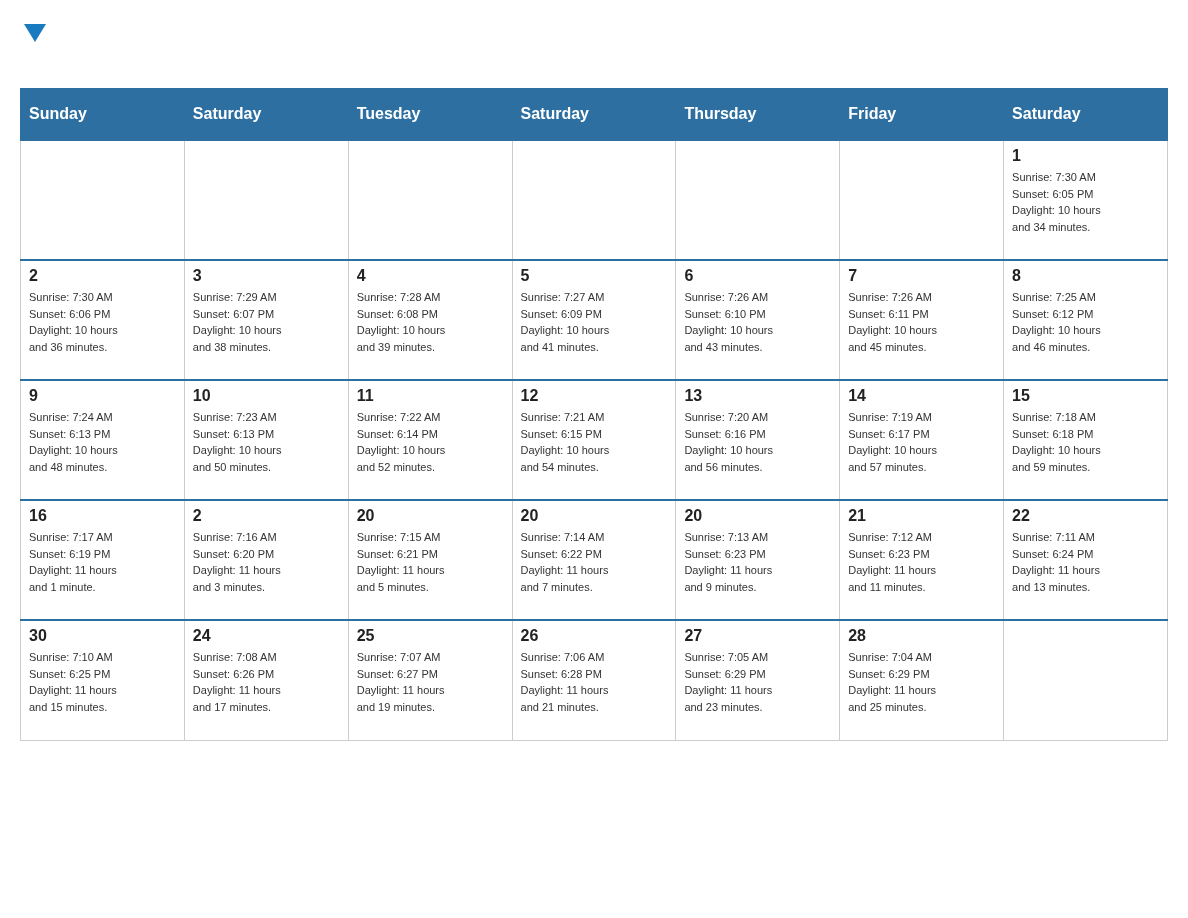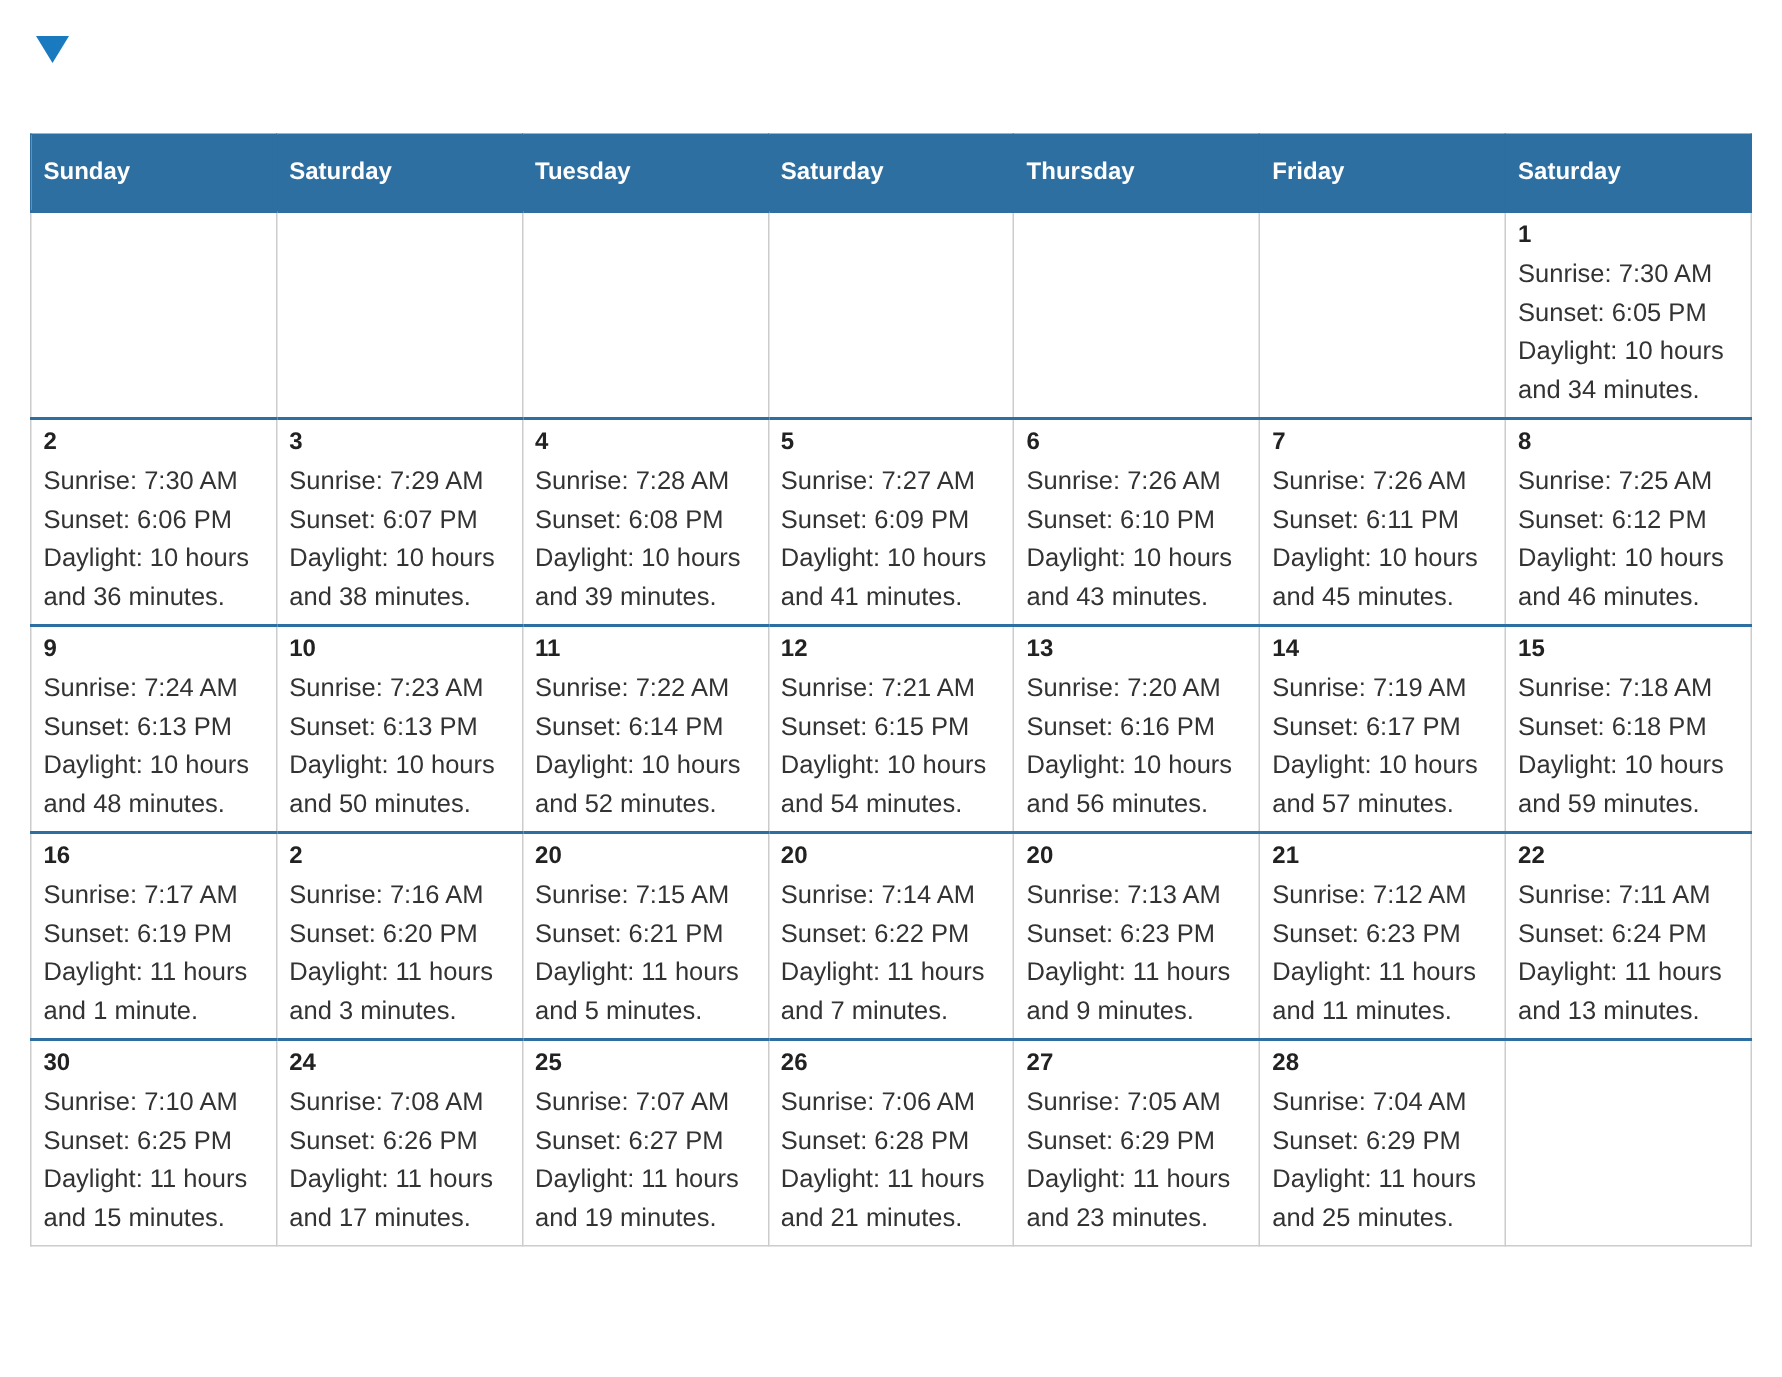--- a/index.html
+++ b/index.html
@@ -71,21 +71,21 @@
       width: calc(100% / 7);
       height: 120px;
     }
     .day-number {
       font-size: 16px;
       font-weight: bold;
       color: #222;
       margin-bottom: 4px;
     }
     .day-info {
-      font-size: 17px;
+      font-size: 11px;
       color: #333;
       line-height: 1.5;
     }
     .empty-cell {
       background: #fff;
     }
     .row-top-border td {
       border-top: 2px solid #2c6fa0;
     }
   </style>

